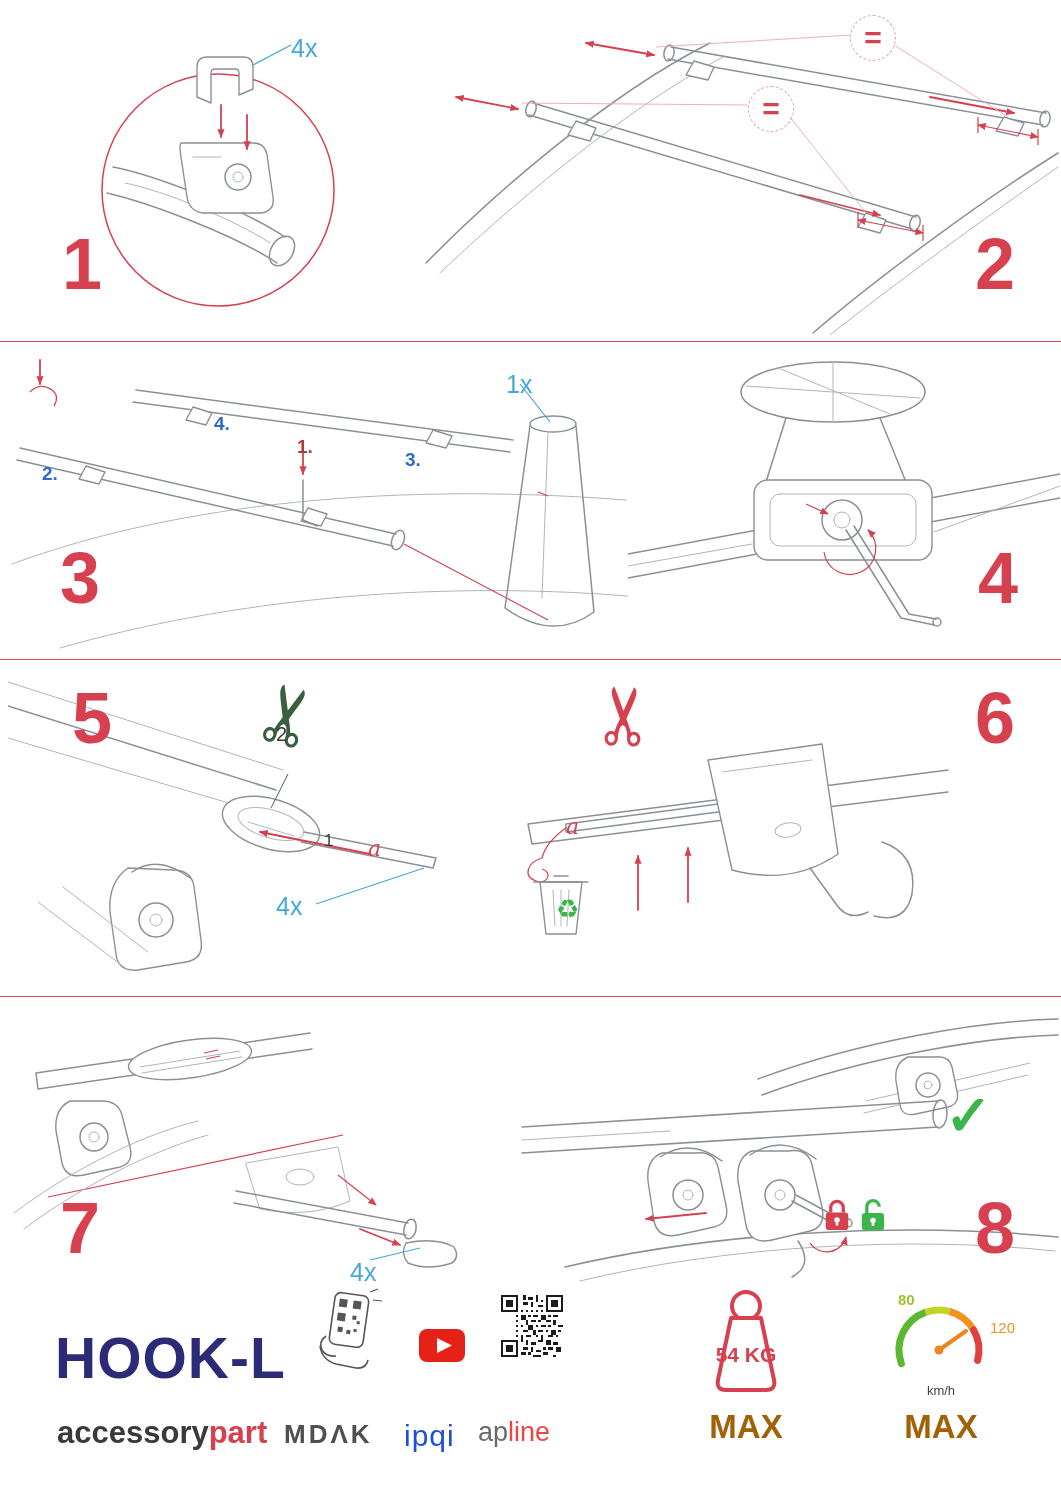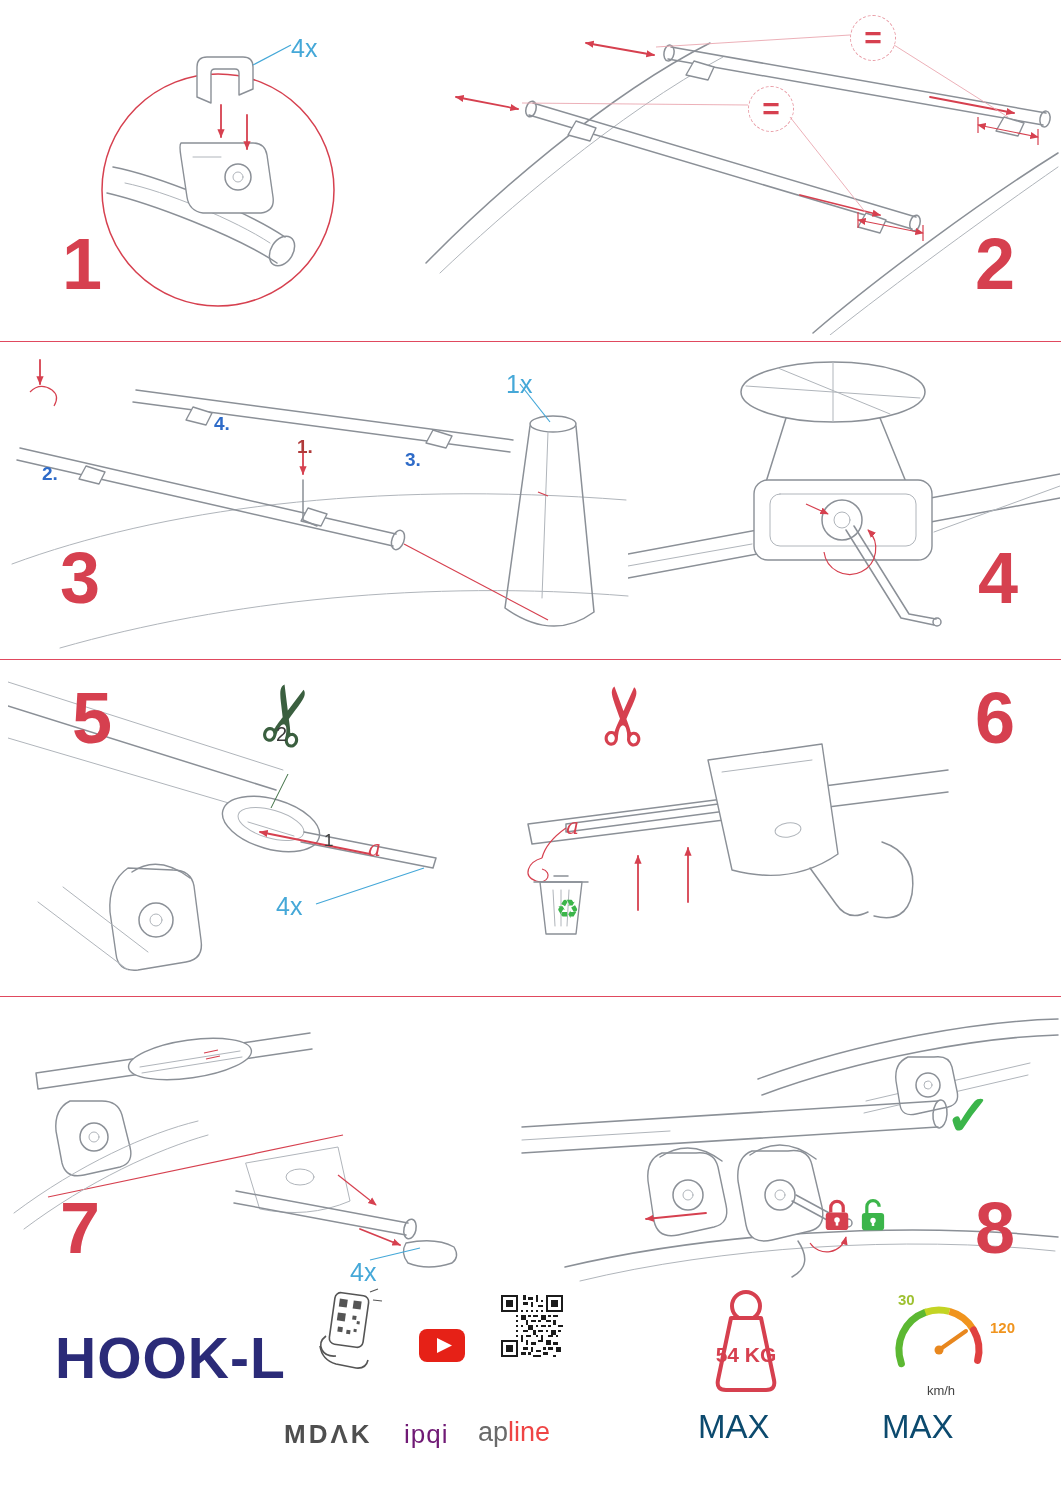--- a/index.html
+++ b/index.html
@@ -19,29 +19,29 @@
   .seq { position:absolute; font-size:37px; font-weight:600; letter-spacing:1px; }
   .seq .g { color:#7d7d7d; }
   .seq .b { color:#2e6bc8; }
   .scissors { position:absolute; font-size:80px; line-height:1; transform-origin:50% 50%; }
   .check { position:absolute; font-size:56px; font-weight:700; color:#3bb54a; line-height:1; }
   .recycle { position:absolute; font-size:26px; color:#3bb54a; line-height:1; }
   .product { position:absolute; font-size:57px; font-weight:700; color:#2b2b78; letter-spacing:1px; line-height:1; }
   .brand { position:absolute; font-size:31px; font-weight:700; line-height:1; }
   .brand .dk { color:#3a3a3a; } .brand .rd { color:#d6404f; }
   .logo-mdak { position:absolute; font-size:26px; font-weight:700; color:#4f4f4f; letter-spacing:3px; line-height:1; }
-  .logo-ipqi { position:absolute; font-size:26px; color:#701a75; letter-spacing:1px; line-height:1; }
+  .logo-ipqi { position:absolute; font-size:30px; color:#1d4ed8; letter-spacing:1px; line-height:1; }
   .logo-apline { position:absolute; font-size:27px; font-weight:500; line-height:1; }
   .logo-apline .g { color:#6a6a6a; } .logo-apline .r { color:#ef4444; }
   .yt { position:absolute; width:46px; height:33px; background:#e62117; border-radius:8px;
         display:flex; align-items:center; justify-content:center; }
   .kg { position:absolute; width:92px; text-align:center; font-size:21px; font-weight:700; color:#d6404f; line-height:1; }
-  .max { position:absolute; text-align:left; font-size:33px; font-weight:400; color:#0c4a6e; line-height:1; }
+  .max { position:absolute; text-align:center; font-size:33px; font-weight:700; color:#a16207; line-height:1; }
   .sp60 { position:absolute; font-size:15px; font-weight:700; color:#9ec131; line-height:1; }
-  .sp120 { position:absolute; font-size:15px; font-weight:700; color:#f0941e; line-height:1; }
+  .sp120 { position:absolute; font-size:15px; font-weight:400; color:#f0941e; line-height:1; }
   .kmh { position:absolute; width:118px; text-align:center; font-size:13px; color:#444; line-height:1; }
   
   svg .g1 { stroke:#8b9097; stroke-width:1.5; fill:none; stroke-linecap:round; }
   svg .g2 { stroke:#b0b5bb; stroke-width:1;   fill:none; stroke-linecap:round; }
   svg .gf { stroke:#8b9097; stroke-width:1.4; fill:#fff; stroke-linejoin:round; }
   svg .rd { stroke:#d6404f; stroke-width:1.8; fill:none; stroke-linecap:round; }
   svg .rd2{ stroke:#d6404f; stroke-width:1.2; fill:none; }
   svg .pk { stroke:#eaa7b0; stroke-width:0.9; fill:none; }
   svg .bl { stroke:#45a8d8; stroke-width:1.2; fill:none; }
 </style>
@@ -314,20 +314,23 @@
     <svg viewBox="0 0 24 34" width="30" height="42">
       <path d="M7,17 V12 a5,5 0 0 1 10,0" fill="none" stroke="#3bb54a" stroke-width="2.6"></path>
       <rect x="3" y="17" width="18" height="14" rx="2.5" fill="#3bb54a"></rect>
       <circle cx="12" cy="23" r="2.2" fill="#fff"></circle>
       <rect x="11" y="23" width="2" height="4.5" fill="#fff"></rect>
     </svg>
   </div>
   <div class="num" style="left:975px; top:1192px">8</div>
 
   <div class="product" style="left:55px; top:1330px">HOOK-L</div>
+  <div class="brand" style="left:57px; top:1417px">
+    <span class="dk">accessory</span><span class="rd">part</span>
+  </div>
 
   <div class="abs" style="left:306px; top:1288px">
     <svg viewBox="0 0 80 85" width="80" height="85">
       <rect x="26" y="6" width="34" height="52" rx="6" transform="rotate(8 43 32)" fill="#fff" stroke="#555" stroke-width="1.6"></rect>
       <g fill="#555" transform="rotate(8 43 32)">
         <rect x="31" y="12" width="8" height="8"></rect>
           <rect x="45" y="12" width="8" height="8"></rect>
         <rect x="31" y="26" width="8" height="8"></rect>
           <rect x="46" y="27" width="4" height="4"></rect>
         <rect x="51" y="32" width="3" height="3"></rect>
@@ -449,18 +452,18 @@
   <div class="abs" style="left:882px; top:1288px">
     <svg viewBox="0 0 118 110" width="118" height="110">
       <path d="M19.4,75.7 A40,40 0 0 1 43.3,24.4" fill="none" stroke="#5cb832" stroke-width="7" stroke-linecap="round"></path>
       <path d="M43.3,24.4 A40,40 0 0 1 67.4,23.4" fill="none" stroke="#c3d424" stroke-width="7"></path>
       <path d="M67.4,23.4 A40,40 0 0 1 91.6,42" fill="none" stroke="#f0941e" stroke-width="7"></path>
       <path d="M91.6,42 A40,40 0 0 1 95.6,72.4" fill="none" stroke="#e04040" stroke-width="7" stroke-linecap="round"></path>
       <line x1="57" y1="62" x2="84" y2="43" stroke="#e8871e" stroke-width="4" stroke-linecap="round"></line>
       <circle cx="57" cy="62" r="4.5" fill="#e8871e"></circle>
     </svg>
   </div>
-  <div class="sp60" style="left:898px; top:1292px">30</div>
+  <div class="sp60" style="left:898px; top:1292px">80</div>
   <div class="sp120" style="left:990px; top:1320px">120</div>
   <div class="kmh" style="left:882px; top:1384px">km/h</div>
   <div class="max" style="left:882px; top:1410px; width:118px">MAX</div>
 
 </div>
 
 </body></html>

